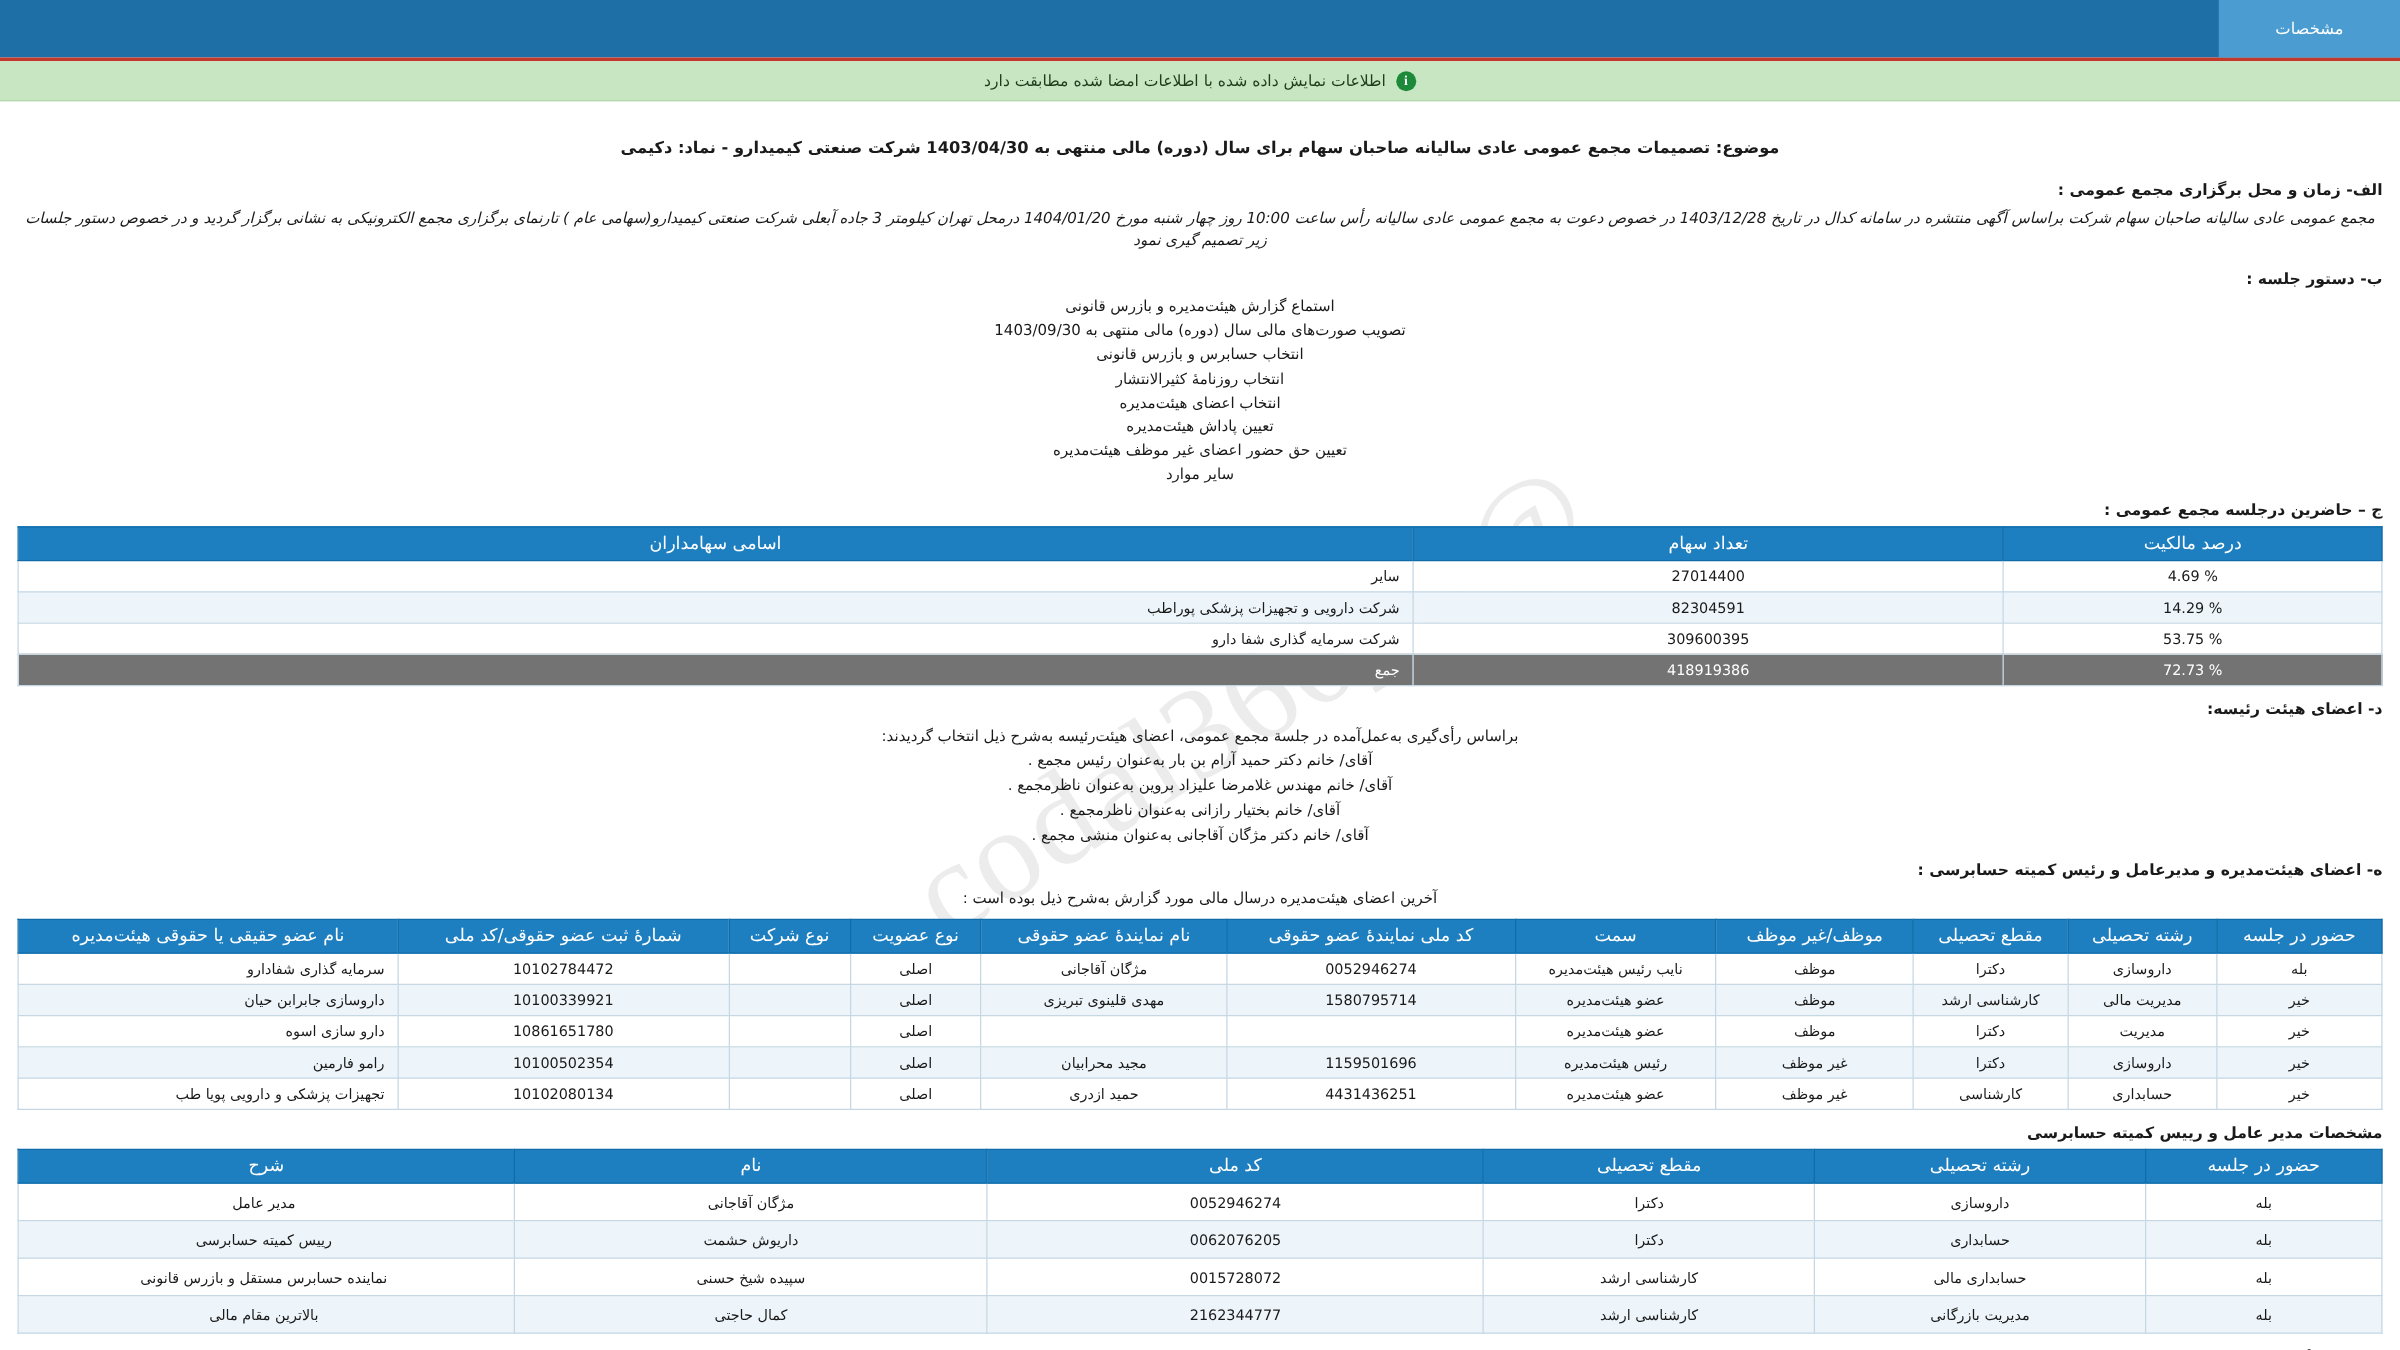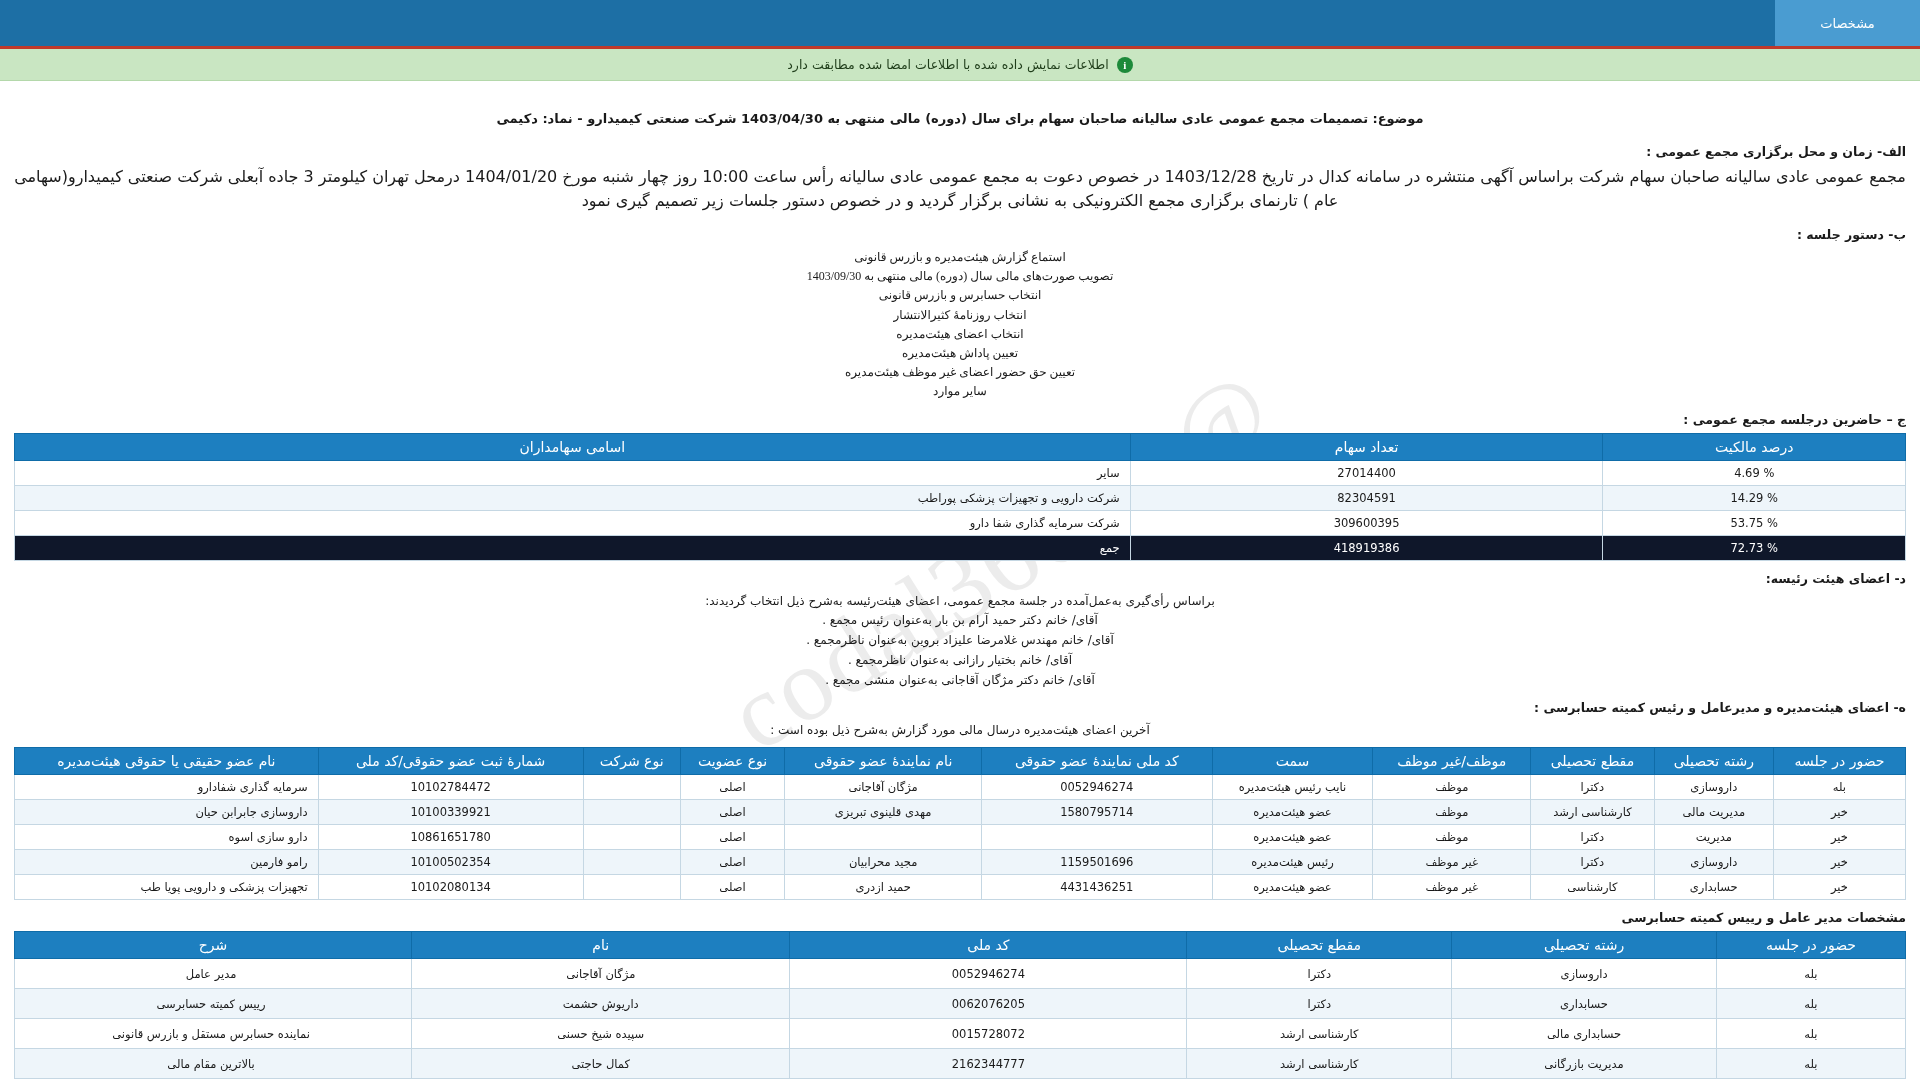--- a/index.html
+++ b/index.html
@@ -34,41 +34,41 @@
     border-bottom:1px solid #b4d8ab;
   }
   .info-icon {
     width:16px; height:16px; border-radius:50%; background:#1d8a3a; color:#fff;
     font-size:11px; font-weight:bold; display:flex; align-items:center;
     justify-content:center; font-family:"Liberation Serif", serif;
   }
   
   .page { padding:16px 14px 0 14px; position:relative; z-index:2; }
   .subject { font-size:13px; font-weight:bold; text-align:center; margin:14px 0 18px 0; }
-  .para { text-align:center; font-size:16px; line-height:1.5; margin-bottom:14px; }
+  .para { text-align:center; font-size:12px; line-height:1.5; margin-bottom:14px;font-style:italic; }
   .section-title { font-weight:bold; font-size:12.5px; text-align:right; margin:10px 0 6px 0; }
-  .center-line { text-align:center; font-size:12px; line-height:1.6;font-family:Liberation Serif, serif; }
+  .center-line { text-align:center; font-size:12px; line-height:1.6; }
   .list-block { margin-bottom:4px; }
   .presidium-line { text-align:center; font-size:12px; line-height:1.65; }
   
   table {
     width:100%; border-collapse:collapse; font-size:11.5px;
     margin:6px 0 10px 0;
   }
   table.shareholders { border:1px solid #0f6ca8; }
   th {
     background:#1d7fc0; color:#ffffff; font-weight:normal; padding:5px 4px;
     border:1px solid #0f6ca8; text-align:center; font-size:14px;
   }
   td {
     border:1px solid #c5d7e3; padding:5px 6px; text-align:center;
     background:#ffffff;
   }
   tr.alt td { background:#eef5fa; }
-  tr.total td { background:#0f172a; color:#ffffff; font-weight:normal; }
+  tr.total td { background:#737373; color:#ffffff; font-weight:normal; }
   td.name-cell { text-align:right; padding-right:10px; }
   .tbl-board td.first-col { text-align:right; padding-right:10px; }
   .tbl-ceo td.first-col { text-align:center; padding-right:10px; }
   
   .shareholders col.c1 { width:16%; }
   .shareholders col.c2 { width:25%; }
   .shareholders col.c3 { width:59%; }
   
   .watermark {
     position:absolute; left:0; top:0; width:1920px; height:1080px;

